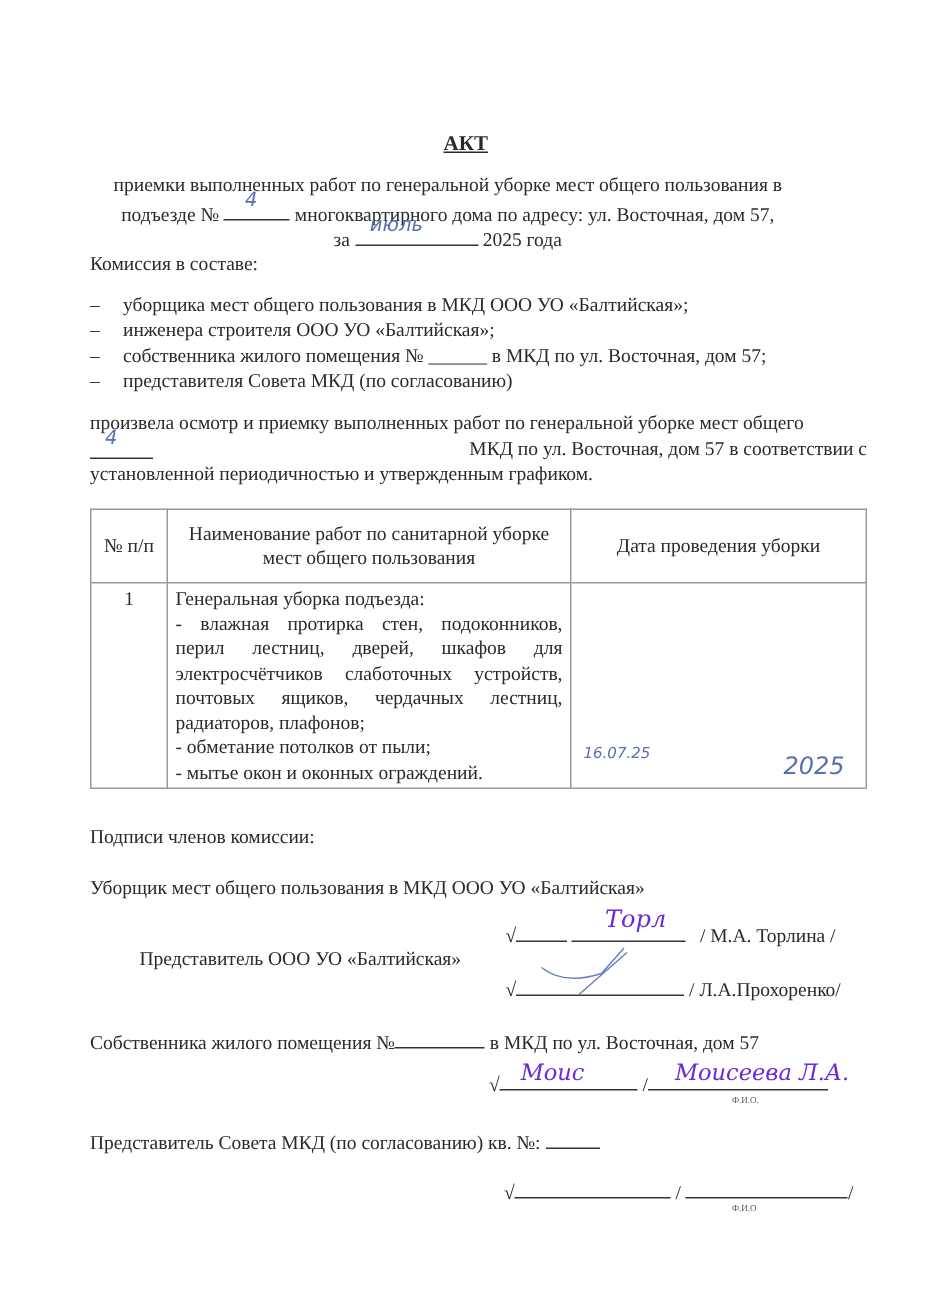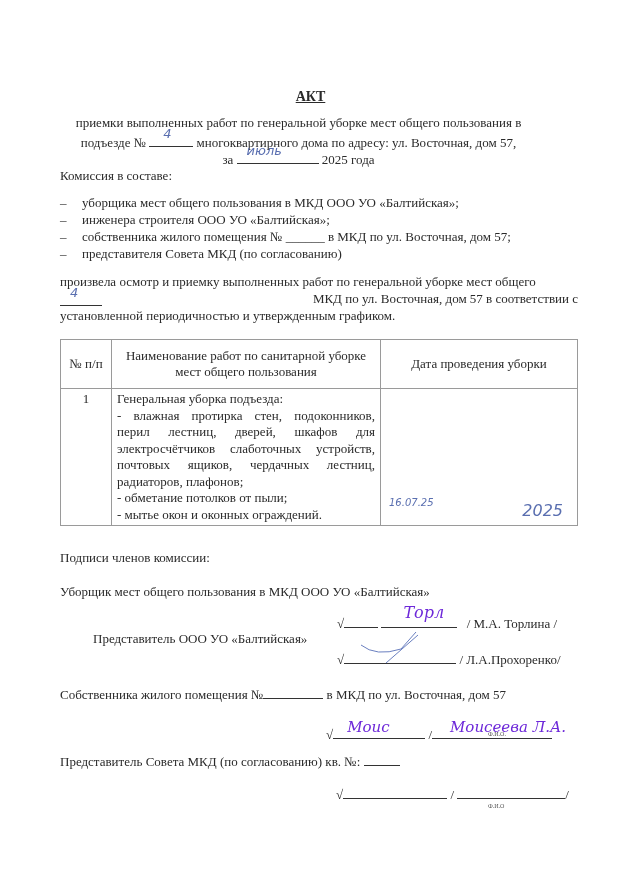--- a/index.html
+++ b/index.html
@@ -92,21 +92,21 @@
         <path d="M5 18 Q20 30 45 22 L60 5 M30 36 L62 8" stroke="#6a7fc0" fill="none" stroke-width="1"></path>
       </svg></span>
   <span>/ Л.А.Прохоренко/</span>
 </div>
 
 <div class="abs" style="left:60px;top:684px;">
   <span>Собственника жилого помещения №</span><span class="sigline" style="width:60px;"></span>
   <span>в МКД по ул. Восточная, дом 57</span>
 </div>
 <div class="abs" style="left:326px;top:712px;">
-  <span>√</span><span class="sigline" style="width:92px;position:relative;margin-top:12px;"><span class="sig" style="position:absolute;left:14px;top:-6px;font-size:15px;">Моис</span></span>
+  <span>√</span><span class="sigline" style="width:92px;position:relative;"><span class="sig" style="position:absolute;left:14px;top:-6px;font-size:15px;">Моис</span></span>
   <span>/</span><span class="sigline" style="width:120px;position:relative;"><span class="sig" style="position:absolute;left:18px;top:-6px;font-size:15px;">Моисеева Л.А.</span></span>
 </div>
 <div class="abs fio" style="left:488px;top:731px;">Ф.И.О.</div>
 
 <div class="abs" style="left:60px;top:751px;">
   <span>Представитель   Совета МКД (по согласованию) кв. №:</span>
   <span class="sigline" style="width:36px;"></span>
 </div>
 <div class="abs" style="left:336px;top:784px;">
   <span>√</span><span class="sigline" style="width:104px;"></span>

